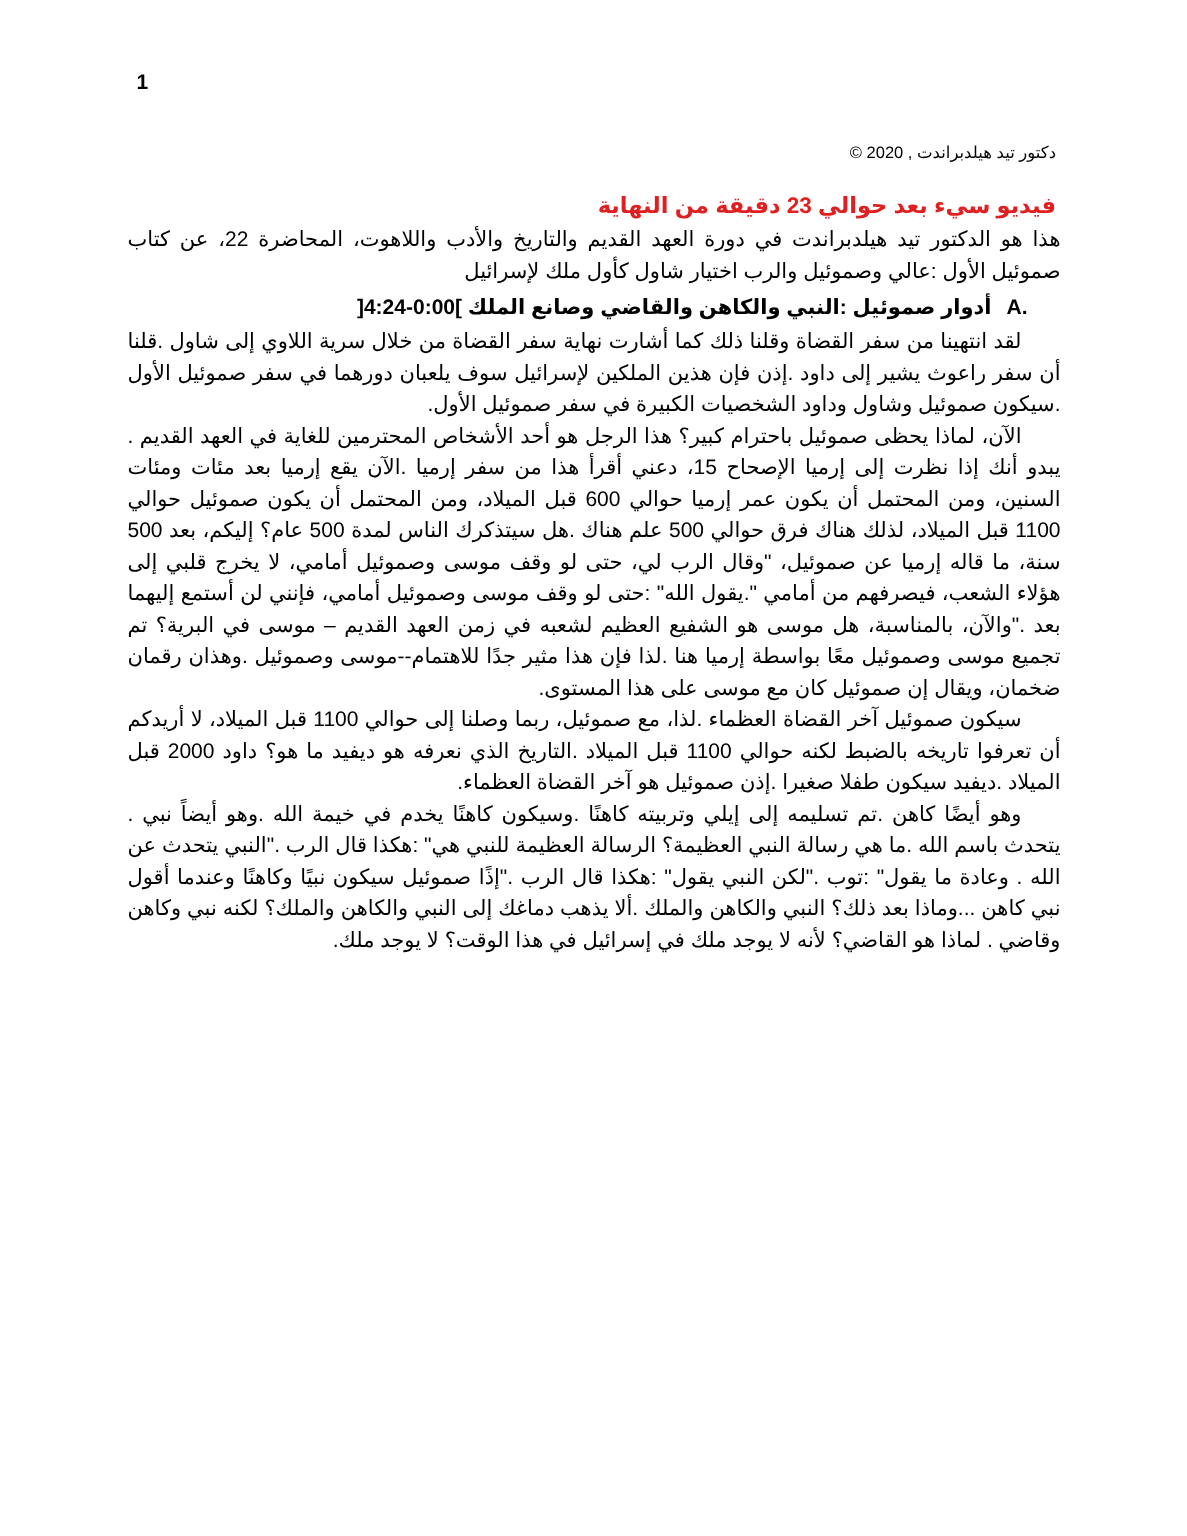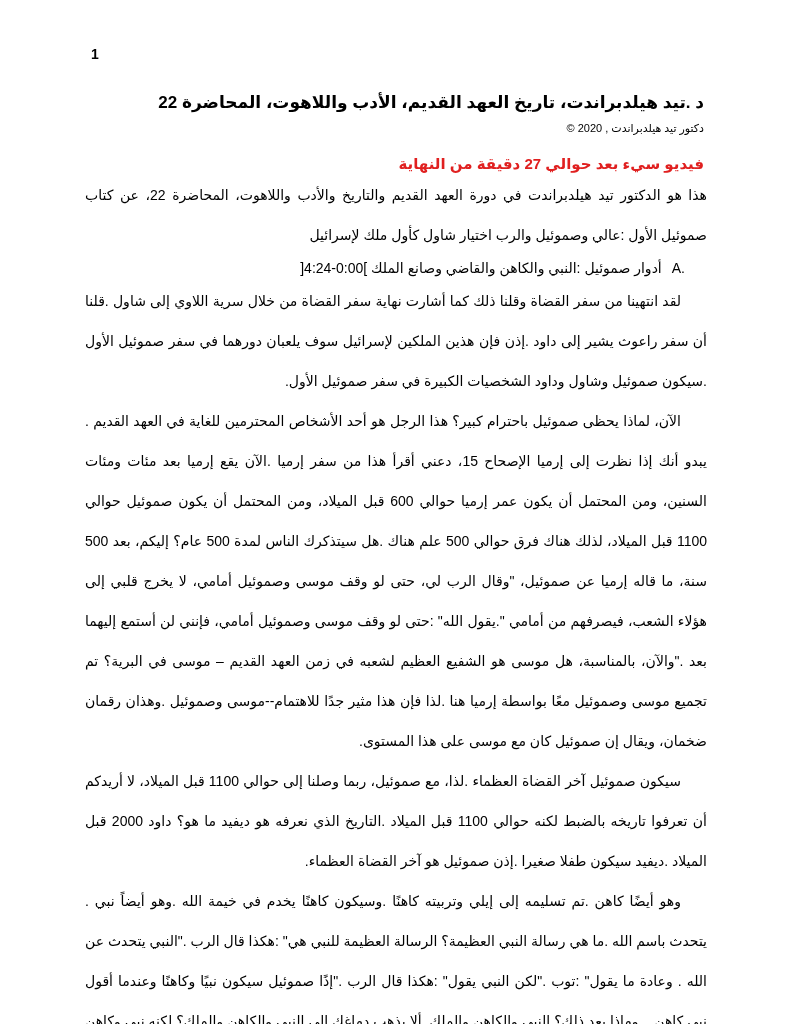--- a/index.html
+++ b/index.html
@@ -47,50 +47,49 @@
     .video-note {
       font-size: 15px;
       font-weight: bold;
       color: #e02020;
       margin: 0;
       line-height: 22px;
       padding-right: 3px;
     }
     .para {
       font-size: 14px;
-      line-height: 40px;
+      line-height: 21px;
       margin: 0;
       text-align: justify;
       text-align-last: right;
     }
     .para.indent {
       text-indent: 26px;
     }
     .section-heading {
       font-size: 14px;
-      font-weight: normal;
+      font-weight: bold;
       line-height: 26px;
       margin: 0;
       padding-right: 22px;
     }
     .section-heading .marker {
       display: inline-block;
       direction: ltr;
       margin-left: 10px;
     }
   </style>
 </head>
 <body>
 
 <div class="page-number">1</div>
 
 <div class="content">
-  <h1 class="title">د .تيد هيلدبراندت، تاريخ العهد القديم، الأدب واللاهوت، المحاضرة 22</h1>
   <p class="copyright">دكتور تيد هيلدبراندت , 2020 ©</p>
-  <p class="video-note">فيديو سيء بعد حوالي 27 دقيقة من النهاية</p>
+  <p class="video-note">فيديو سيء بعد حوالي 23 دقيقة من النهاية</p>
 
   <p class="para">هذا هو الدكتور تيد هيلدبراندت في دورة العهد القديم والتاريخ والأدب واللاهوت، المحاضرة 22، عن كتاب صموئيل الأول :عالي وصموئيل والرب اختيار شاول كأول ملك لإسرائيل</p>
 
   <h2 class="section-heading">
     <span class="marker">A.</span><span>أدوار صموئيل :النبي والكاهن والقاضي وصانع الملك ]0:00-4:24[</span>
   </h2>
 
   <p class="para indent">لقد انتهينا من سفر القضاة وقلنا ذلك كما أشارت نهاية سفر القضاة من خلال سرية اللاوي إلى شاول .قلنا أن سفر راعوث يشير إلى داود .إذن فإن هذين الملكين لإسرائيل سوف يلعبان دورهما في سفر صموئيل الأول .سيكون صموئيل وشاول وداود الشخصيات الكبيرة في سفر صموئيل الأول.</p>
   <p class="para indent">الآن، لماذا يحظى صموئيل باحترام كبير؟ هذا الرجل هو أحد الأشخاص المحترمين للغاية في العهد القديم . يبدو أنك إذا نظرت إلى إرميا الإصحاح 15، دعني أقرأ هذا من سفر إرميا .الآن يقع إرميا بعد مئات ومئات السنين، ومن المحتمل أن يكون عمر إرميا حوالي 600 قبل الميلاد، ومن المحتمل أن يكون صموئيل حوالي 1100 قبل الميلاد، لذلك هناك فرق حوالي 500 علم هناك .هل سيتذكرك الناس لمدة 500 عام؟ إليكم، بعد 500 سنة، ما قاله إرميا عن صموئيل، "وقال الرب لي، حتى لو وقف موسى وصموئيل أمامي، لا يخرج قلبي إلى هؤلاء الشعب، فيصرفهم من أمامي ".يقول الله" :حتى لو وقف موسى وصموئيل أمامي، فإنني لن أستمع إليهما بعد ."والآن، بالمناسبة، هل موسى هو الشفيع العظيم لشعبه في زمن العهد القديم – موسى في البرية؟ تم تجميع موسى وصموئيل معًا بواسطة إرميا هنا .لذا فإن هذا مثير جدًا للاهتمام--موسى وصموئيل .وهذان رقمان ضخمان، ويقال إن صموئيل كان مع موسى على هذا المستوى.</p>
   <p class="para indent">سيكون صموئيل آخر القضاة العظماء .لذا، مع صموئيل، ربما وصلنا إلى حوالي 1100 قبل الميلاد، لا أريدكم أن تعرفوا تاريخه بالضبط لكنه حوالي 1100 قبل الميلاد .التاريخ الذي نعرفه هو ديفيد ما هو؟ داود 2000 قبل الميلاد .ديفيد سيكون طفلا صغيرا .إذن صموئيل هو آخر القضاة العظماء.</p>

